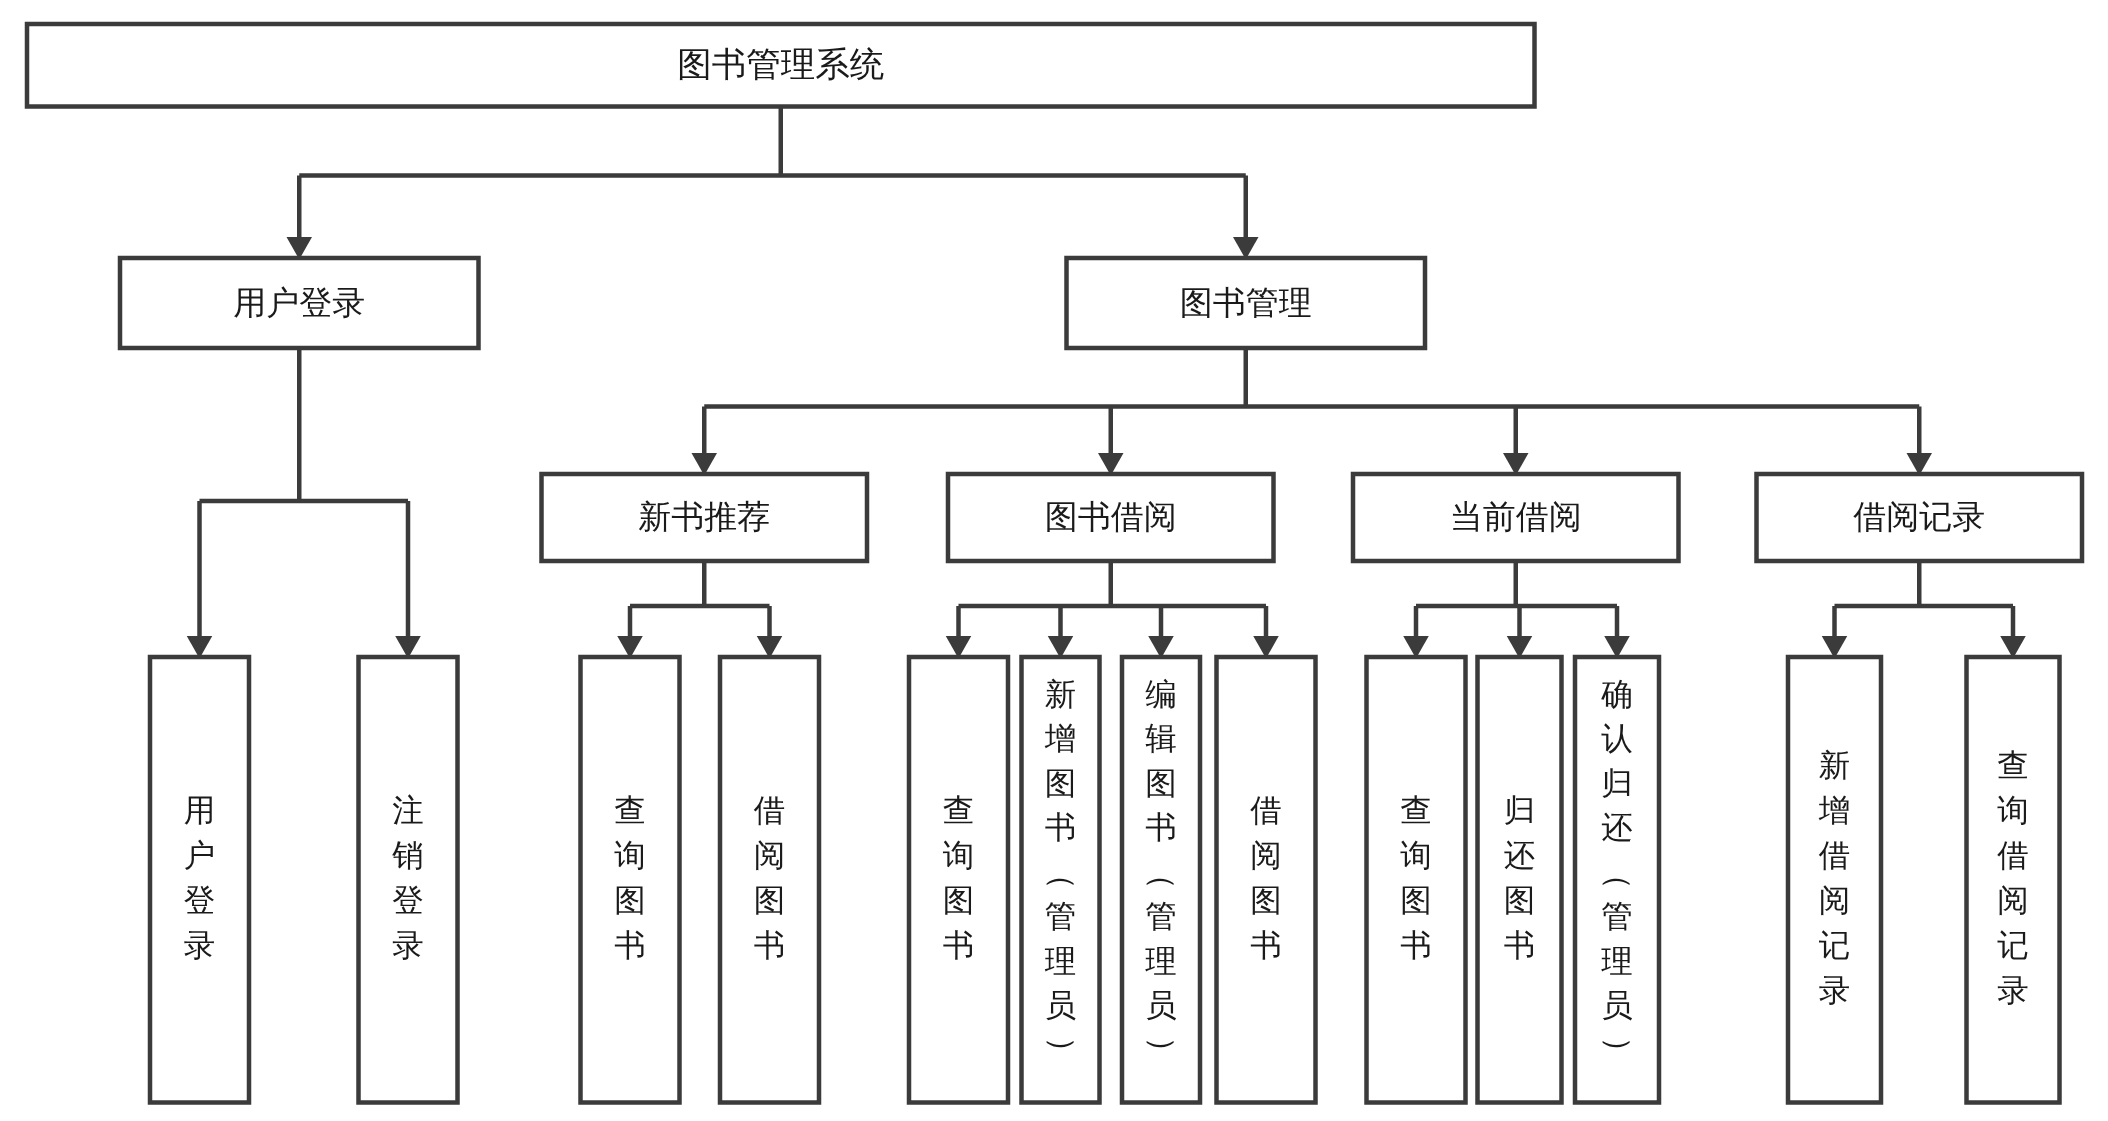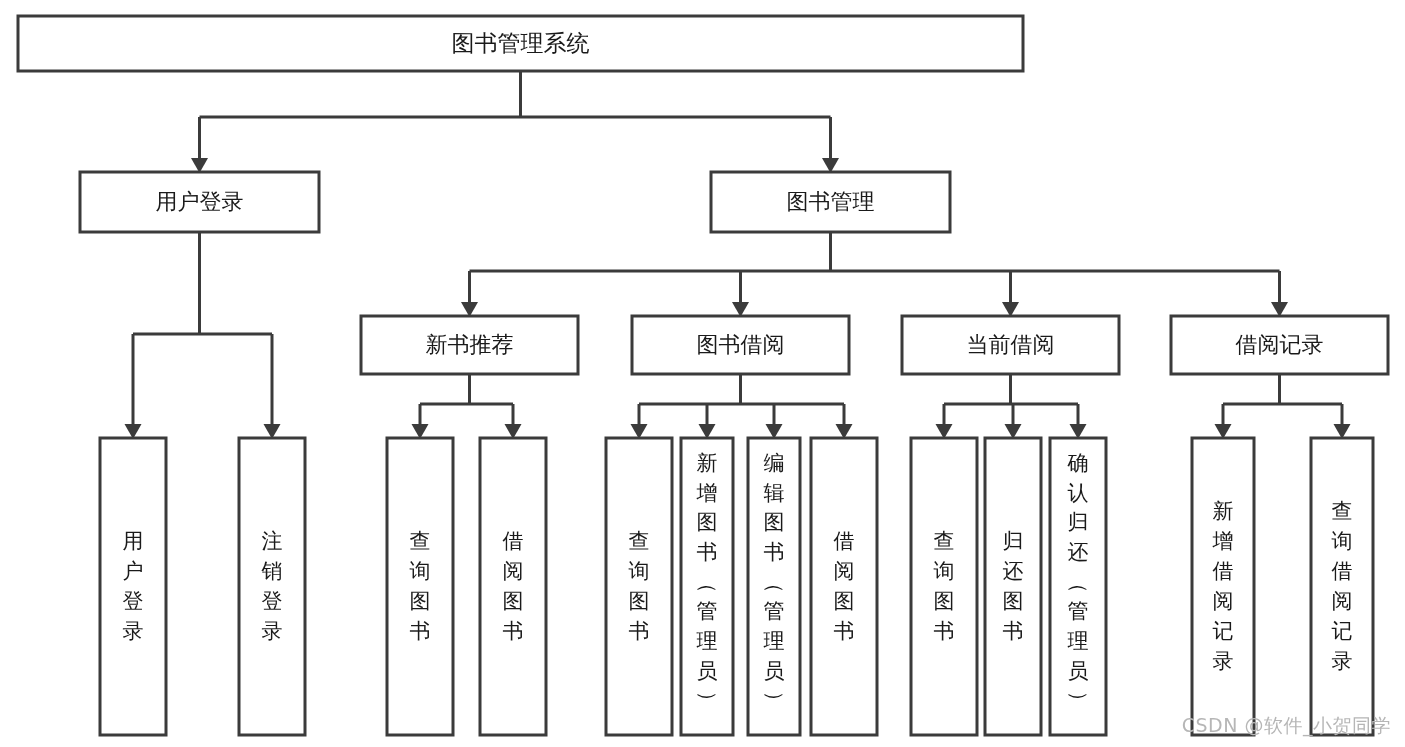--- a/index.html
+++ b/index.html
@@ -304,14 +304,13 @@
             <text class="vlabel-char" x="1342" y="511.5" font-size="21">查</text>
             <text class="vlabel-char" x="1342" y="541.5" font-size="21">询</text>
             <text class="vlabel-char" x="1342" y="571.5" font-size="21">借</text>
             <text class="vlabel-char" x="1342" y="601.5" font-size="21">阅</text>
             <text class="vlabel-char" x="1342" y="631.5" font-size="21">记</text>
             <text class="vlabel-char" x="1342" y="661.5" font-size="21">录</text>
           </g>
         </g>
       </g>
   </svg>
-  <div class="watermark">CSDN @软件_小贺同学</div>
 </div>
 
 </body></html>

